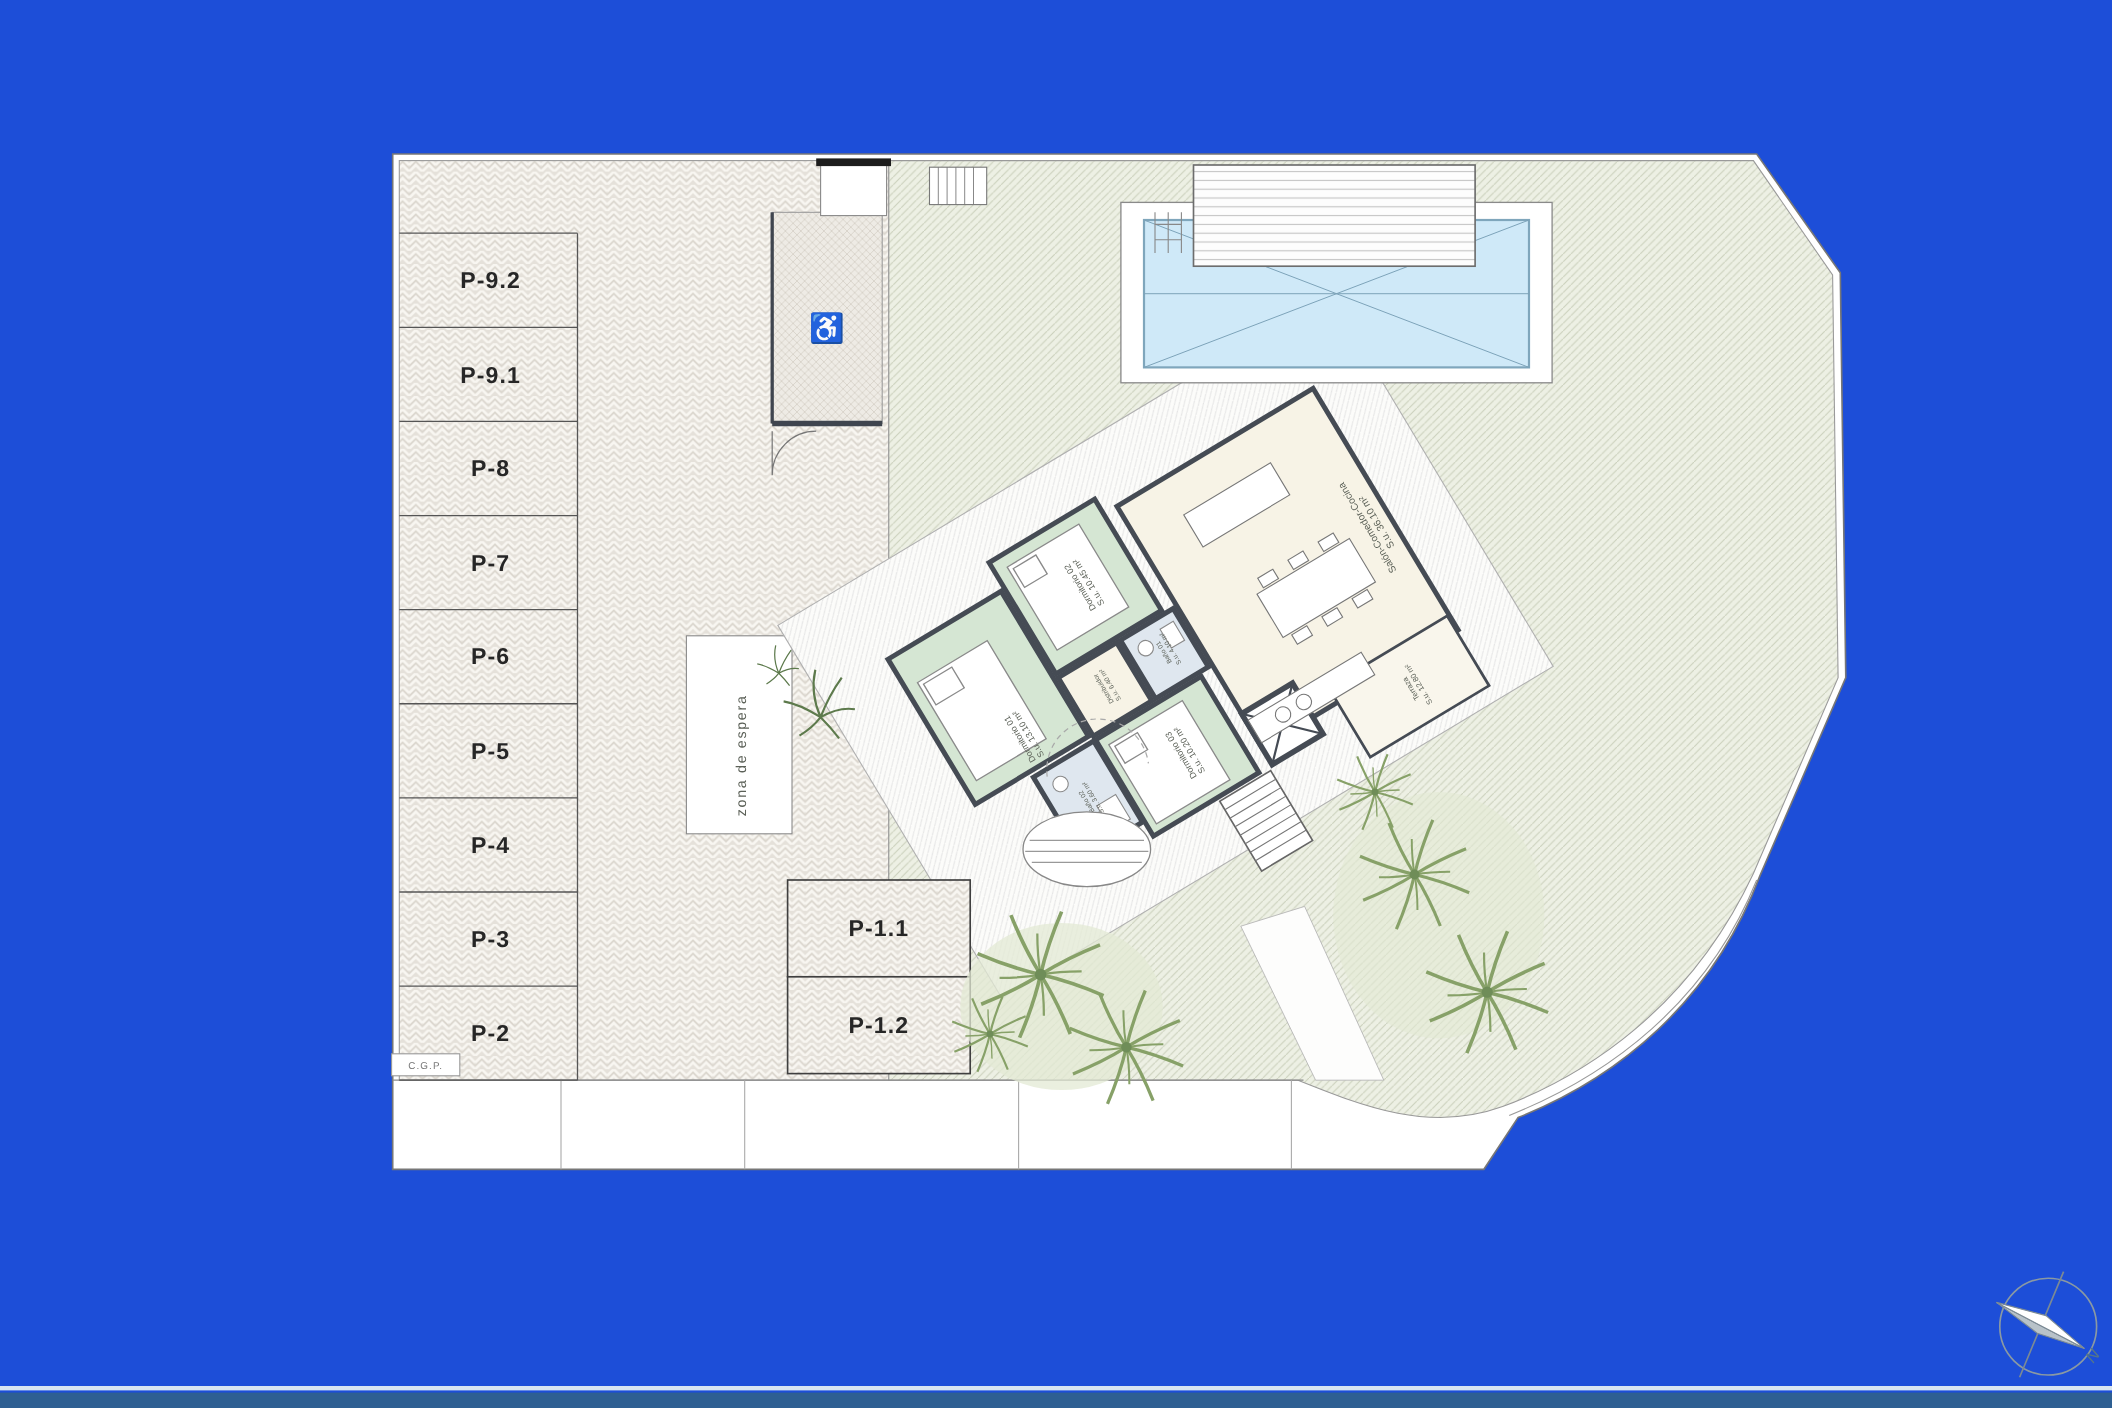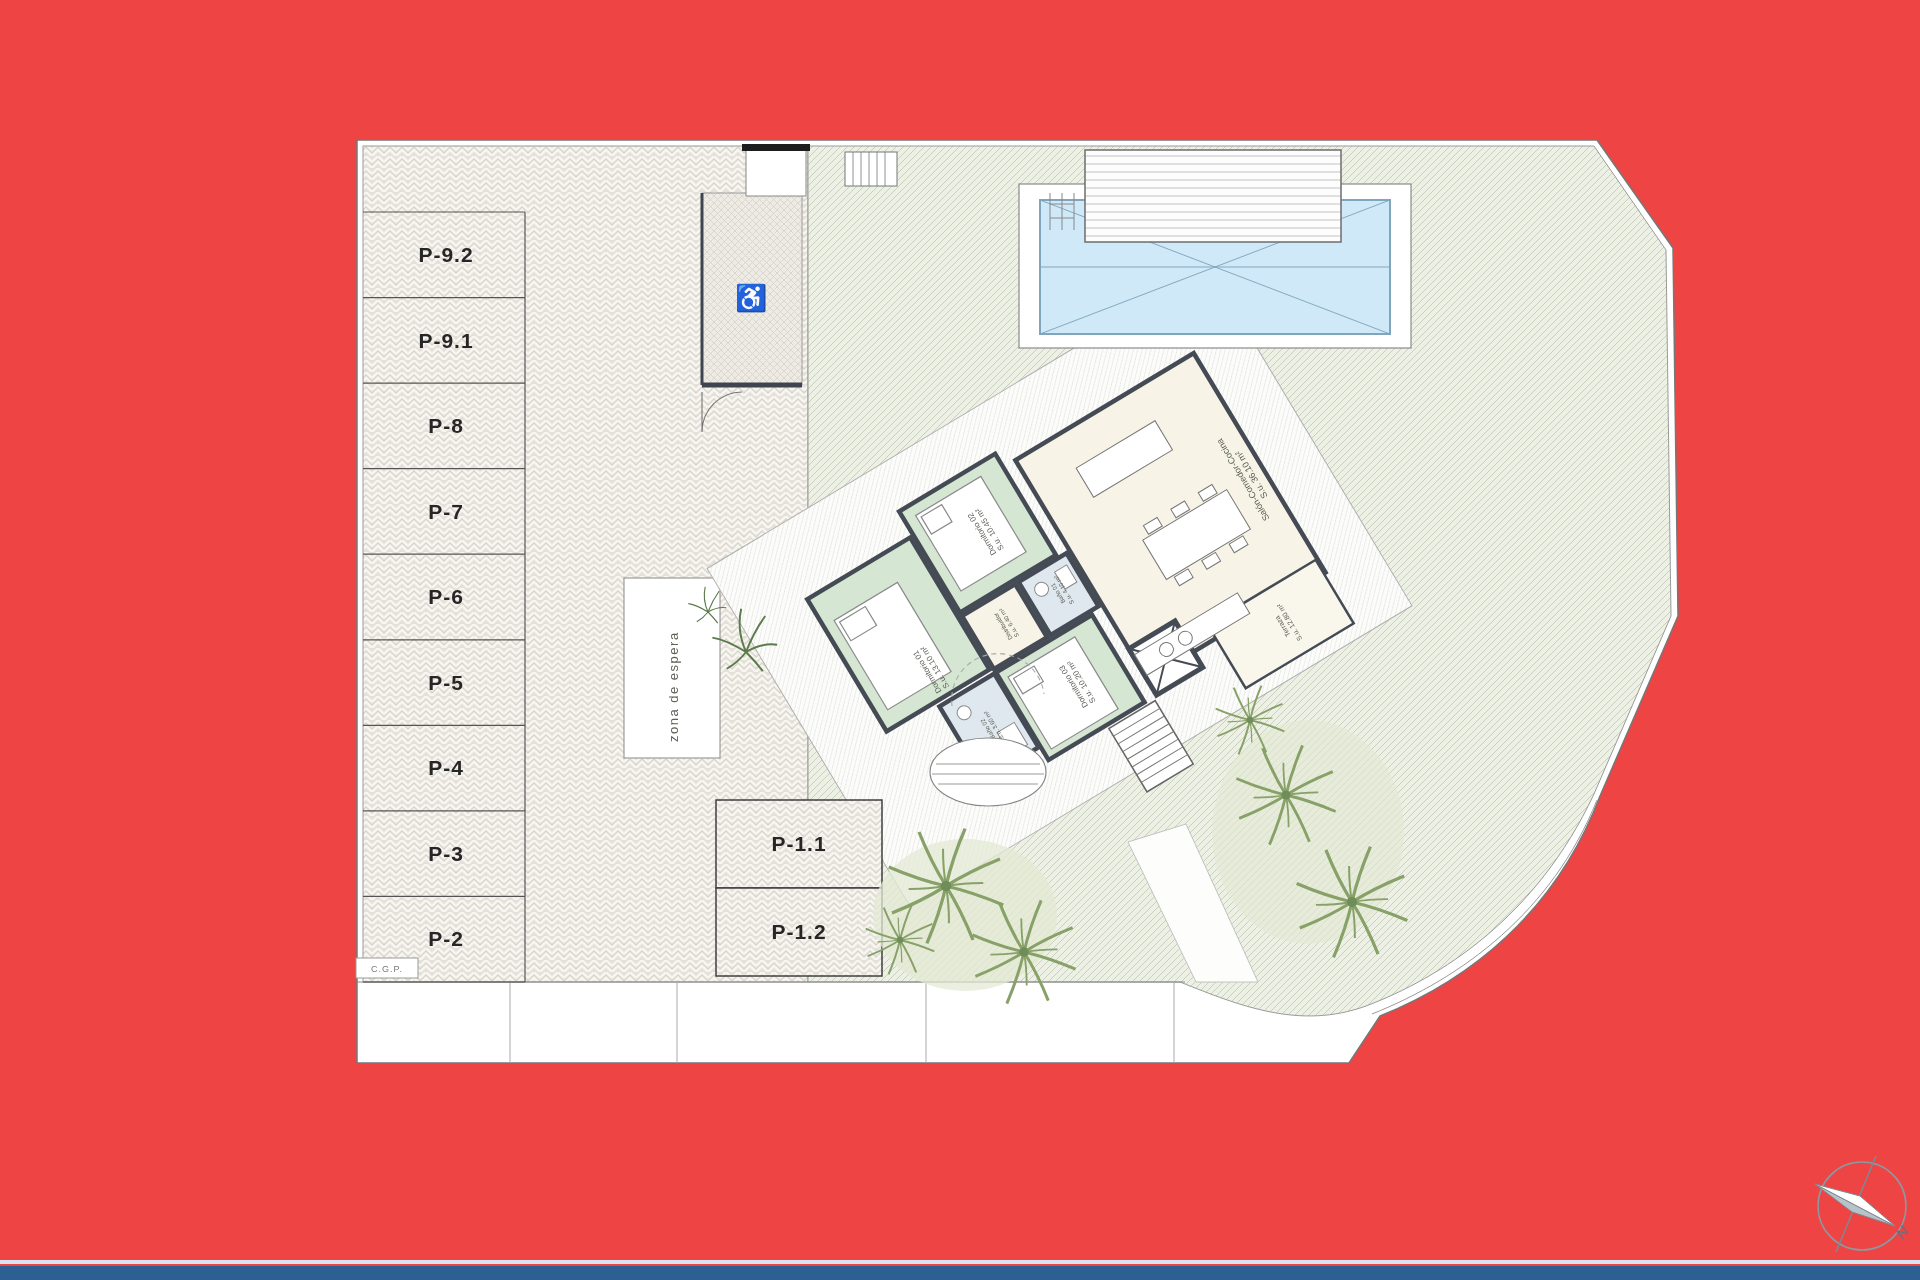--- a/index.html
+++ b/index.html
@@ -1,16 +1,16 @@
 <!DOCTYPE html>
 <html><head>
 <meta charset="utf-8">
 <style>
   html,body{margin:0;padding:0;background:#ffffff;}
-  #stage{position:relative;width:1920px;height:1280px;background:#ef4444;overflow:hidden;
+  #stage{position:relative;width:1920px;height:1280px;background:#1d4ed8;overflow:hidden;
          font-family:"Liberation Sans",sans-serif;}
   #plan-svg{position:absolute;left:0;top:0;}
   .watermark{
     position:absolute;left:642px;top:604px;width:520px;
     font-family:"Liberation Sans",sans-serif;
     font-weight:bold;font-size:46px;letter-spacing:2px;
     color:rgba(255,255,255,0.85);
     text-shadow:0 0 2px rgba(120,130,120,0.35);
     white-space:nowrap;pointer-events:none;z-index:5;
   }

